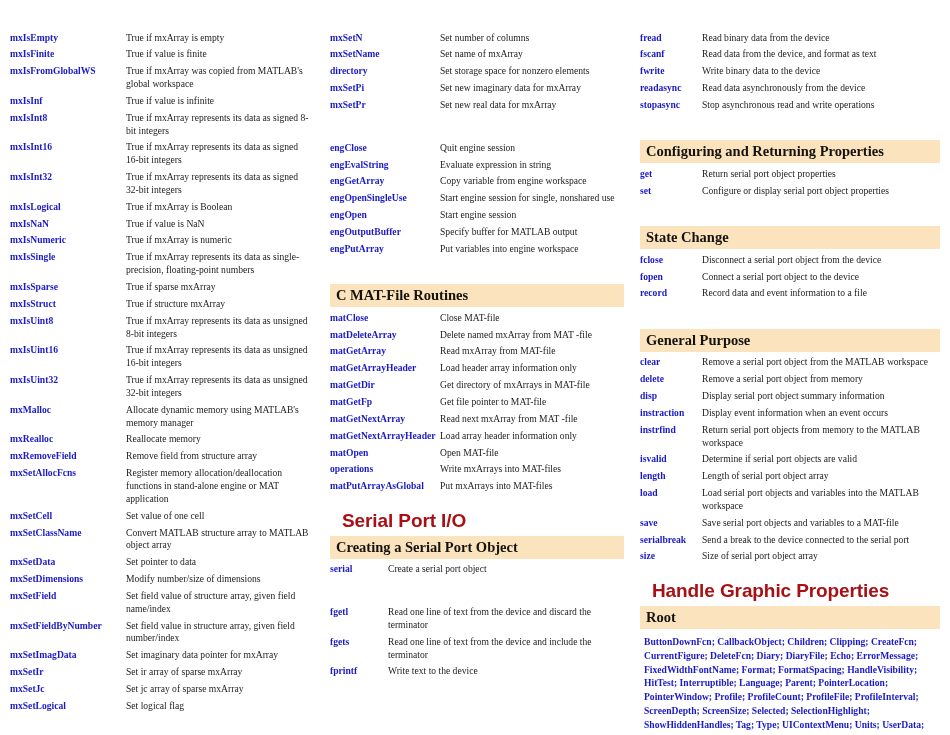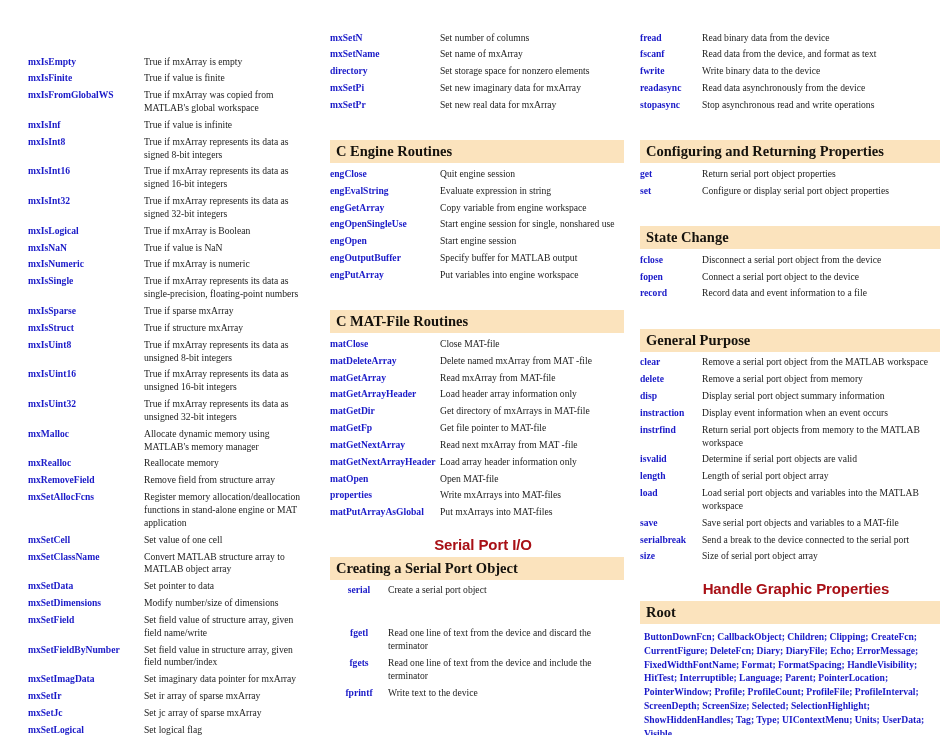--- a/index.html
+++ b/index.html
@@ -18,33 +18,32 @@
     width: 950px;
     height: 735px;
     position: relative;
     display: flex;
     box-sizing: border-box;
     padding: 30px 0 0 0;
   }
   .col {
     box-sizing: border-box;
   }
-  .col-1 { width: 320px; padding-left: 28px; padding-right: 8px; margin-top: 24px; }
+  .col-1 { width: 320px; padding-left: 10px; padding-right: 8px; }
   .col-2 { width: 312px; padding-left: 10px; padding-right: 8px; }
   .col-3 { width: 318px; padding-left: 8px; padding-right: 10px; }
 
   
   .major-head {
     font-family: "Liberation Sans", sans-serif;
     font-weight: bold;
-    font-size: 15px;
+    font-size: 19px;
     color: #a81016;
     margin: 0 0 4px 12px;
     letter-spacing: -0.1px;
-    text-align: center;
   }
   
   .band-head {
     background: #fbe3bd;
     font-family: "Liberation Serif", serif;
     font-weight: bold;
     font-size: 14.5px;
     color: #15120d;
     padding: 2px 0 3px 6px;
     margin: 0 0 3px 0;
@@ -75,21 +74,21 @@
   td.fdesc {
     font-family: "Liberation Serif", serif;
     font-size: 9.6px;
     color: #1c1c1c;
     line-height: 1.34;
     padding-left: 2px;
   }
   
   .col-1 td.fname { width: 116px; }
   .col-2 td.fname { width: 110px; }
-  .col-2 .narrow td.fname { width: 58px; text-align: center; }
+  .col-2 .narrow td.fname { width: 58px; }
   .col-3 td.fname { width: 62px; }
 
   .props-block {
     font-family: "Liberation Serif", serif;
     font-weight: bold;
     font-size: 9.6px;
     color: #1a1ac8;
     line-height: 1.44;
     padding: 3px 4px 0 4px;
   }
@@ -193,21 +192,21 @@
           <tr>
             <td class="fname">mxSetData</td>
             <td class="fdesc">Set pointer to data</td>
           </tr>
           <tr>
             <td class="fname">mxSetDimensions</td>
             <td class="fdesc">Modify number/size of dimensions</td>
           </tr>
           <tr>
             <td class="fname">mxSetField</td>
-            <td class="fdesc">Set field value of structure array, given field name/write</td>
+            <td class="fdesc">Set field value of structure array, given field name/index</td>
           </tr>
           <tr>
             <td class="fname">mxSetFieldByNumber</td>
             <td class="fdesc">Set field value in structure array, given field number/index</td>
           </tr>
           <tr>
             <td class="fname">mxSetImagData</td>
             <td class="fdesc">Set imaginary data pointer for mxArray</td>
           </tr>
           <tr>
@@ -247,21 +246,20 @@
           </tr>
           <tr>
             <td class="fname">mxSetPr</td>
             <td class="fdesc">Set new real data for mxArray</td>
           </tr>
         </tbody>
     </table>
 
     <div class="spacer-lg"></div>
 
-    <div class="band-head">C Engine Routines</div>
     <table class="fns">
       <tbody>
           <tr>
             <td class="fname">engClose</td>
             <td class="fdesc">Quit engine session</td>
           </tr>
           <tr>
             <td class="fname">engEvalString</td>
             <td class="fdesc">Evaluate expression in string</td>
           </tr>
@@ -323,21 +321,21 @@
           </tr>
           <tr>
             <td class="fname">matGetNextArrayHeader</td>
             <td class="fdesc">Load array header information only</td>
           </tr>
           <tr>
             <td class="fname">matOpen</td>
             <td class="fdesc">Open MAT-file</td>
           </tr>
           <tr>
-            <td class="fname">properties</td>
+            <td class="fname">operations</td>
             <td class="fdesc">Write mxArrays into MAT-files</td>
           </tr>
           <tr>
             <td class="fname">matPutArrayAsGlobal</td>
             <td class="fdesc">Put mxArrays into MAT-files</td>
           </tr>
         </tbody>
     </table>
 
     <div class="spacer-md"></div>

